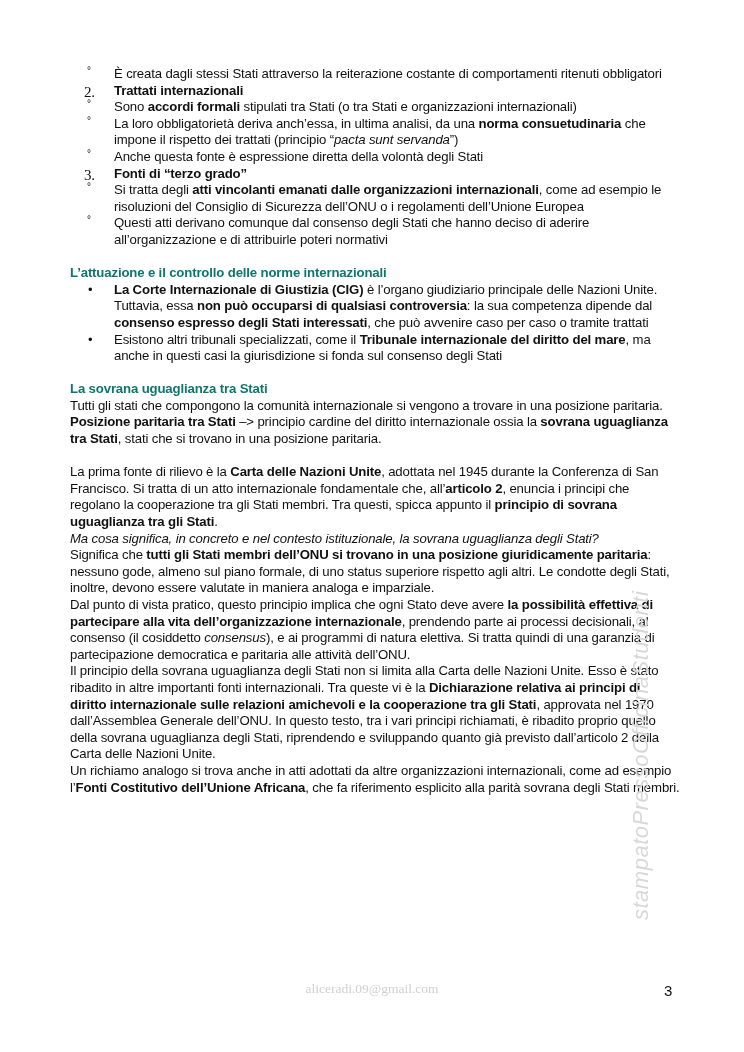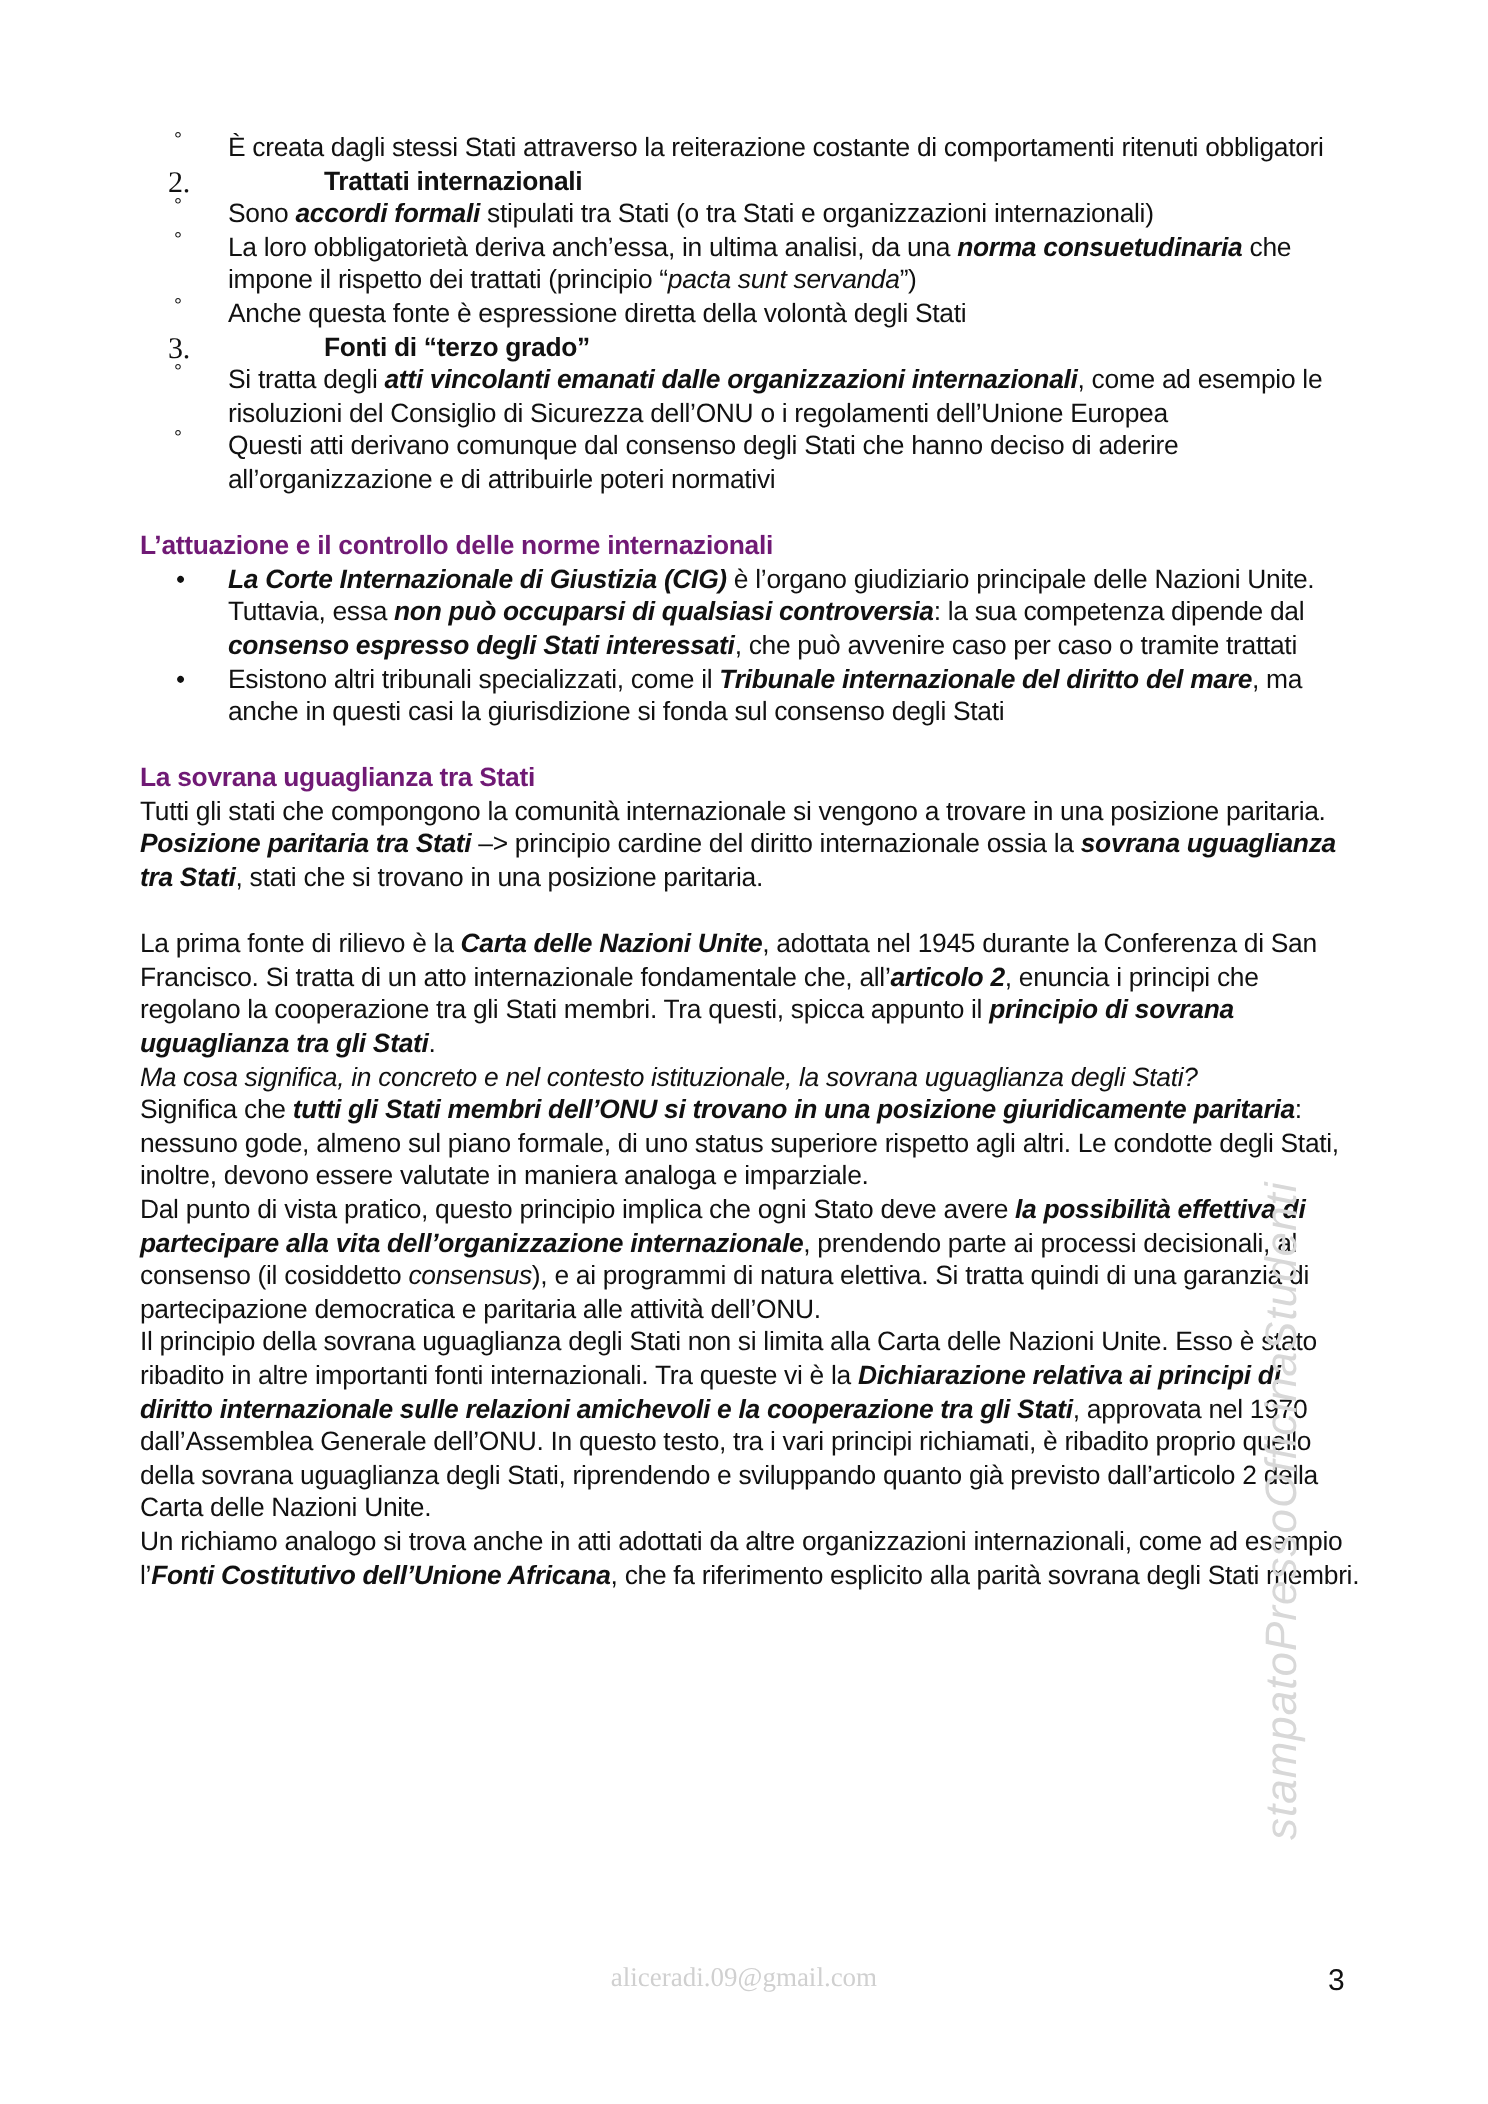--- a/index.html
+++ b/index.html
@@ -4,32 +4,32 @@
 <style>
   html, body { margin: 0; padding: 0; background: #ffffff; }
   body { width: 744px; height: 1052px; position: relative; overflow: hidden;
          font-family: "Liberation Sans", sans-serif; color: #111; }
   .page { position: absolute; left: 70px; top: 66px; width: 610px;
           font-size: 13.2px; line-height: 16.6px; letter-spacing: -0.15px; }
   .olist { margin: 0; padding: 0; list-style: none; }
   .oitem { position: relative; padding-left: 44px; }
   .onum { position: absolute; left: 14px; top: 1px; font-family: "Liberation Serif", serif;
           font-size: 15px; }
-  .otitle { font-weight: bold; margin-left: 48px; }
+  .otitle { font-weight: bold; }
   .sub { margin: 0; padding: 0; list-style: none; }
   .sub li { position: relative; padding-left: 44px; }
   .sub li .mk { position: absolute; left: 17px; top: -3px; font-size: 10px; }
   .bul { margin: 0; padding: 0; list-style: none; }
   .bul li { position: relative; padding-left: 44px; }
   .bul li .mk { position: absolute; left: 18px; top: 0; font-size: 13px; }
-  h2 { margin: 0; font-size: 13.2px; font-weight: bold; color: #701a75; }
+  h2 { margin: 0; font-size: 13.2px; font-weight: bold; color: #0f766e; }
   p { margin: 0; }
   .gap { height: 16.6px; }
   .gap2 { height: 16.6px; }
-  b { font-weight: bold; font-style: italic; }
+  b { font-weight: bold; }
   .watermark { position: absolute; left: 628px; top: 540px; width: 40px; height: 380px; }
   .watermark span { position: absolute; left: 0; top: 380px; transform-origin: 0 0;
        transform: rotate(-90deg); font-size: 22px; font-style: italic; color: #d8d8d8;
        white-space: nowrap; letter-spacing: 0.5px; width: 380px; }
   .footer-email { position: absolute; left: 0; width: 744px; top: 981px; text-align: center;
        font-family: "Liberation Serif", serif; font-size: 13.5px; color: #d0d0d0; }
   .page-num { position: absolute; left: 664px; top: 982px; font-size: 15px; color: #111; }
 </style>
 </head>
 <body>

